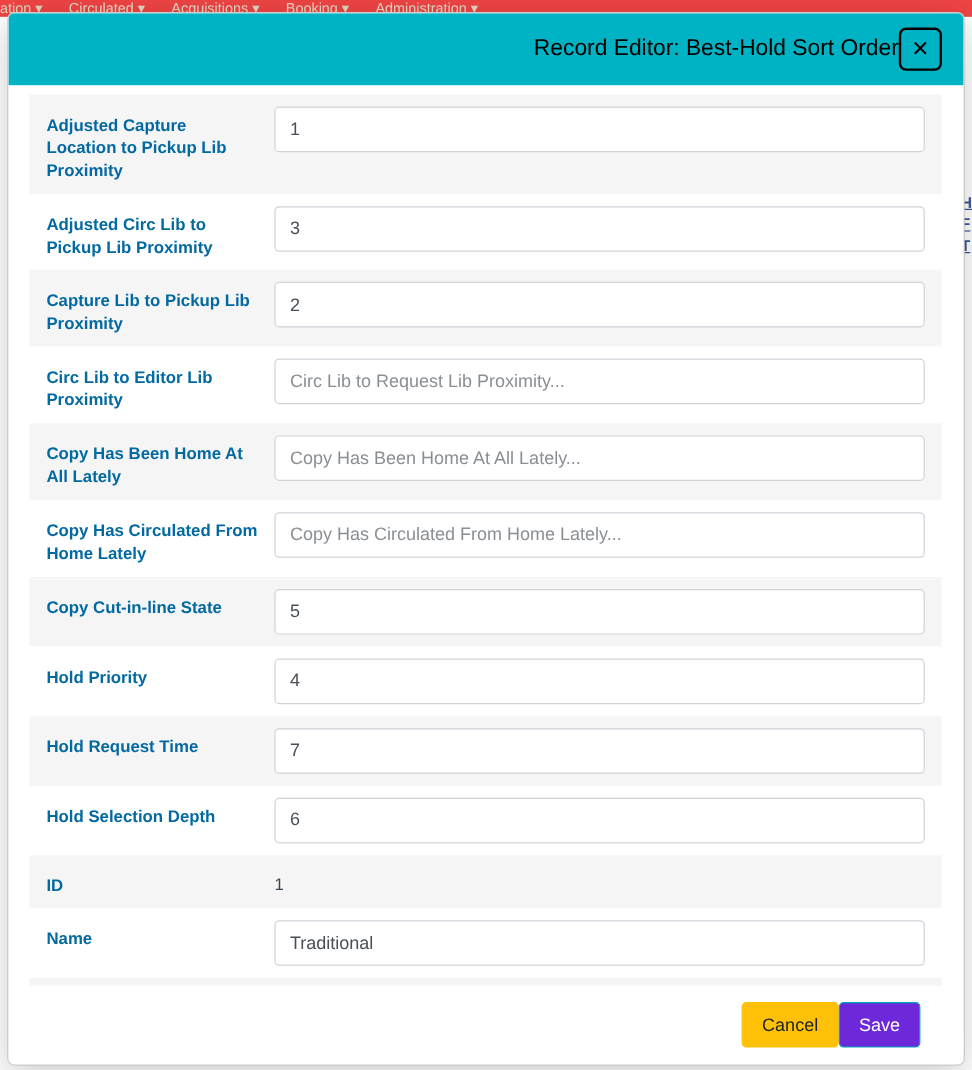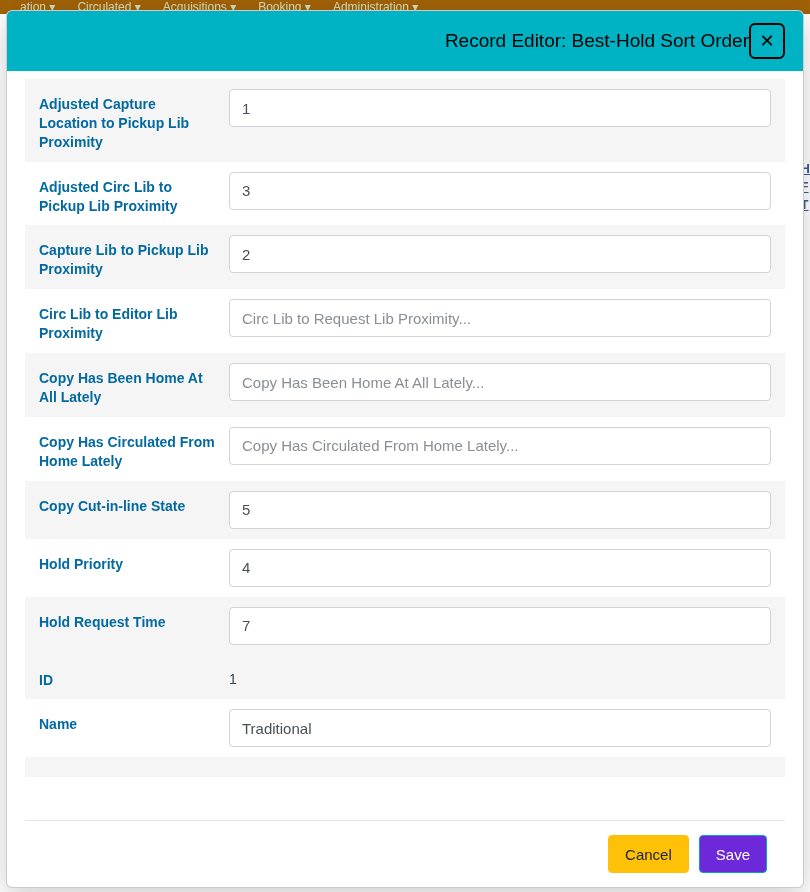--- a/index.html
+++ b/index.html
@@ -12,24 +12,23 @@
       background: #fff;
       position: relative;
       overflow: hidden;
     }
 
     
     .bg-menubar {
       position: absolute;
       top: 0; left: 0; right: 0;
       height: 14px;
-      background: #a16207;
+      background: #ef4444;
       color: #dff0d8;
       font-size: 12px;
-      padding-left: 20px;
       white-space: nowrap;
       display: flex;
       gap: 22px;
       align-items: flex-start;
     }
     .bg-menubar span { opacity: 0.85; }
 
     .bg-right-text {
       position: absolute;
       right: 0;
@@ -131,21 +130,20 @@
     .static-value {
       padding-top: 6px;
       color: #36454f;
     }
 
     .modal-footer {
       border-top: 1px solid #e5e5e5;
       padding: 14px 18px;
       display: flex;
       justify-content: flex-end;
-      gap: 10px;
       margin: 0 18px;
     }
 
     .btn {
       height: 38px;
       padding: 0 16px;
       border-radius: 4px;
       font-size: 15px;
       border: 1px solid transparent;
       cursor: pointer;
@@ -248,20 +246,26 @@
         </div>
       </div>
 
       <div class="form-row odd">
         <div class="form-label">Hold Request Time</div>
         <div class="form-control-wrap">
           <input class="form-input" value="7" placeholder="Hold Request Time..." style="">
         </div>
       </div>
 
+      <div class="form-row even">
+        <div class="form-label">Hold Selection Depth</div>
+        <div class="form-control-wrap">
+          <input class="form-input" value="6" placeholder="Hold Selection Depth..." style="">
+        </div>
+      </div>
 
       <div class="form-row odd">
         <div class="form-label">ID</div>
         <div class="form-control-wrap">
           <div class="static-value">1</div>
         </div>
       </div>
 
       <div class="form-row even">
         <div class="form-label">Name</div>

